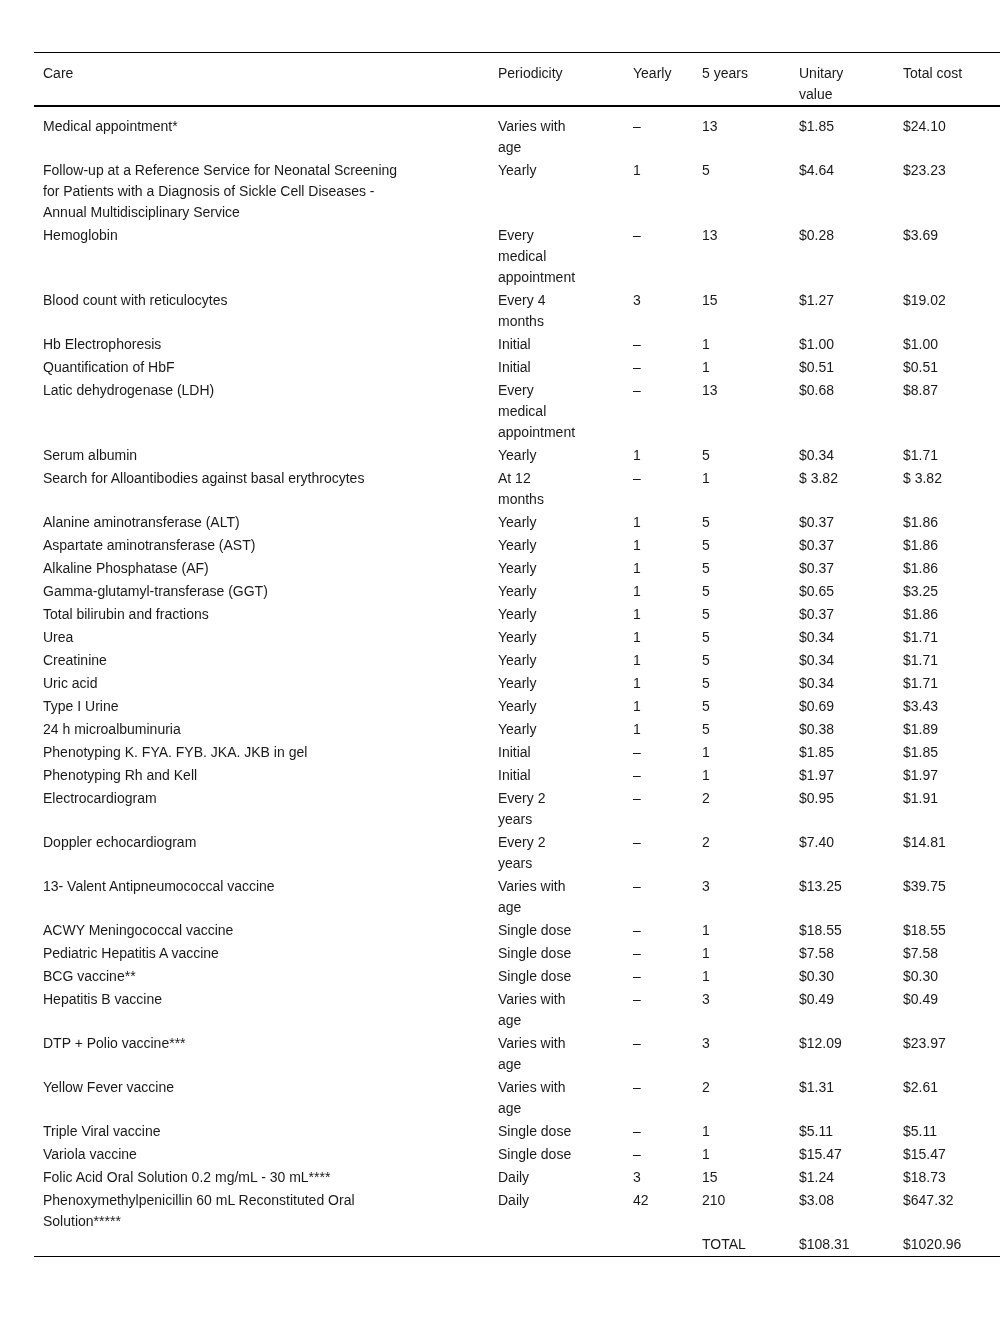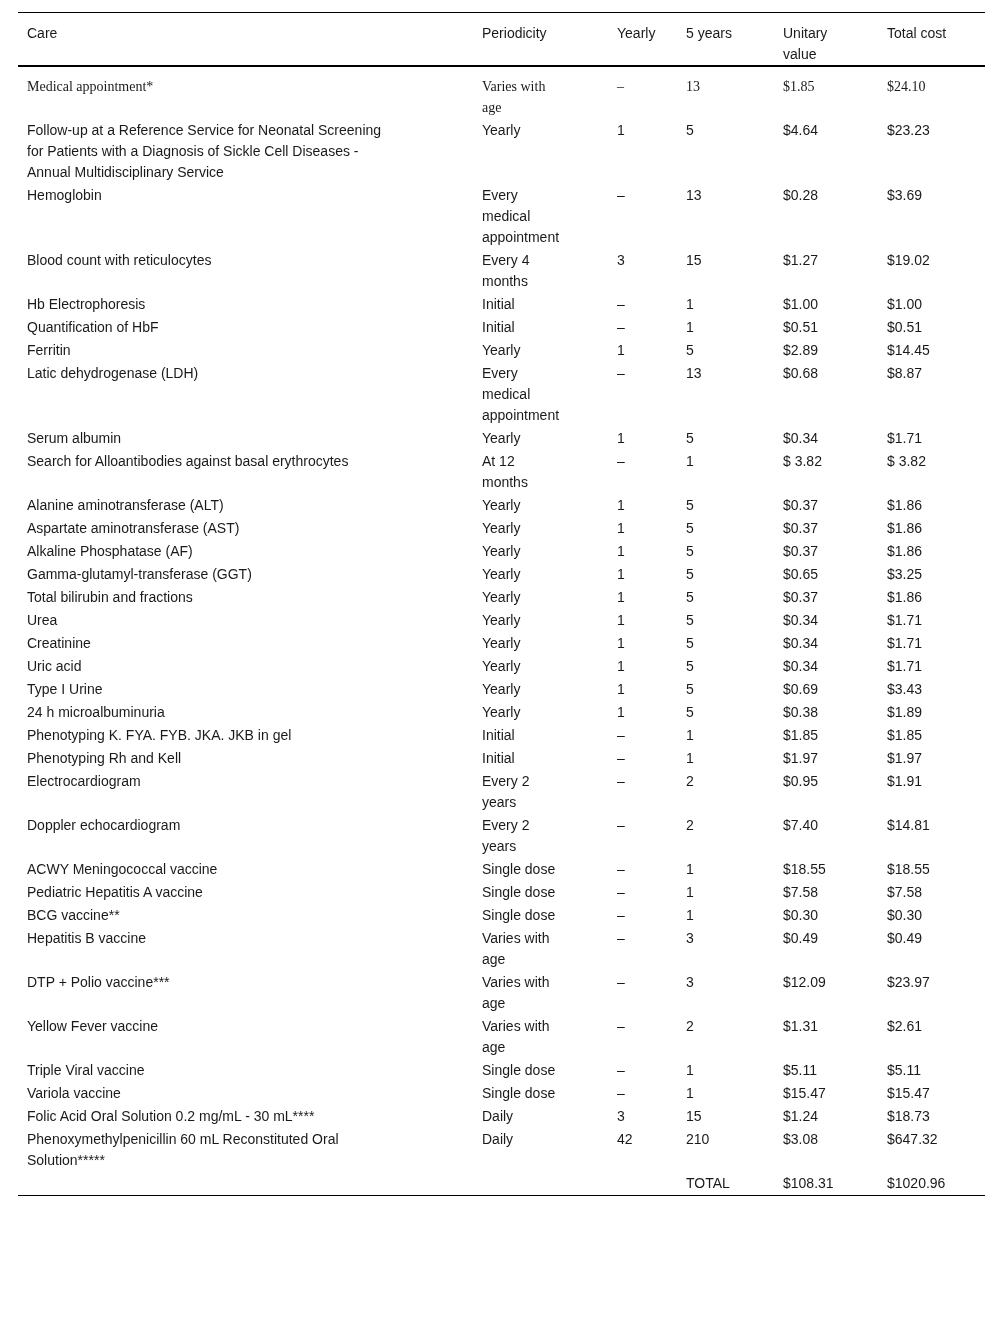--- a/index.html
+++ b/index.html
@@ -8,21 +8,22 @@
     background: #ffffff;
   }
   body {
     width: 1000px;
     height: 1320px;
     font-family: "Liberation Sans", sans-serif;
     color: #1a1a1a;
     overflow: hidden;
   }
   .page {
-    padding: 12px 15px 0 18px;
+    padding: 12px 15px 0 34px;
+    margin-top: 40px;
   }
   table.cost-table {
     width: 967px;
     border-collapse: collapse;
     table-layout: fixed;
     border-top: 1.5px solid #000;
     border-bottom: 1.5px solid #000;
     font-size: 14px;
     line-height: 21px;
   }
@@ -41,21 +42,21 @@
     border-bottom: 2px solid #000;
   }
   thead th.c0 { padding-left: 9px; }
 
   tbody td {
     vertical-align: top;
     text-align: left;
     padding: 1px 0;
   }
   tbody td.c0 { padding-left: 9px; }
-  tbody tr:first-child td { padding-top: 9px; font-family: Liberation Serif, serif; }
+  tbody tr:first-child td { padding-top: 9px; }
 
   .wrap { display: block; }
   td.c0 .wrap { max-width: 360px; }
   td.c1 .wrap { max-width: 79px; }
   th .wrap { display: block; }
   th.c4 .wrap { max-width: 62px; }
 </style>
 </head>
 <body>
 
@@ -207,40 +208,20 @@
           </td>
     <td class="c4">
             <span class="wrap">$0.51</span>
           </td>
     <td class="c5">
             <span class="wrap">$0.51</span>
           </td>
   </tr>
         <tr>
     <td class="c0">
-            <span class="wrap">Ferritin</span>
-          </td>
-    <td class="c1">
-            <span class="wrap">Yearly</span>
-          </td>
-    <td class="c2">
-            <span class="wrap">1</span>
-          </td>
-    <td class="c3">
-            <span class="wrap">5</span>
-          </td>
-    <td class="c4">
-            <span class="wrap">$2.89</span>
-          </td>
-    <td class="c5">
-            <span class="wrap">$14.45</span>
-          </td>
-  </tr>
-        <tr>
-    <td class="c0">
             <span class="wrap">Latic dehydrogenase (LDH)</span>
           </td>
     <td class="c1">
             <span class="wrap">Every medical appointment</span>
           </td>
     <td class="c2">
             <span class="wrap">–</span>
           </td>
     <td class="c3">
             <span class="wrap">13</span>
@@ -563,20 +544,40 @@
             <span class="wrap">–</span>
           </td>
     <td class="c3">
             <span class="wrap">2</span>
           </td>
     <td class="c4">
             <span class="wrap">$7.40</span>
           </td>
     <td class="c5">
             <span class="wrap">$14.81</span>
+          </td>
+  </tr>
+        <tr>
+    <td class="c0">
+            <span class="wrap">13- Valent Antipneumococcal vaccine</span>
+          </td>
+    <td class="c1">
+            <span class="wrap">Varies with age</span>
+          </td>
+    <td class="c2">
+            <span class="wrap">–</span>
+          </td>
+    <td class="c3">
+            <span class="wrap">3</span>
+          </td>
+    <td class="c4">
+            <span class="wrap">$13.25</span>
+          </td>
+    <td class="c5">
+            <span class="wrap">$39.75</span>
           </td>
   </tr>
         <tr>
     <td class="c0">
             <span class="wrap">ACWY Meningococcal vaccine</span>
           </td>
     <td class="c1">
             <span class="wrap">Single dose</span>
           </td>
     <td class="c2">

